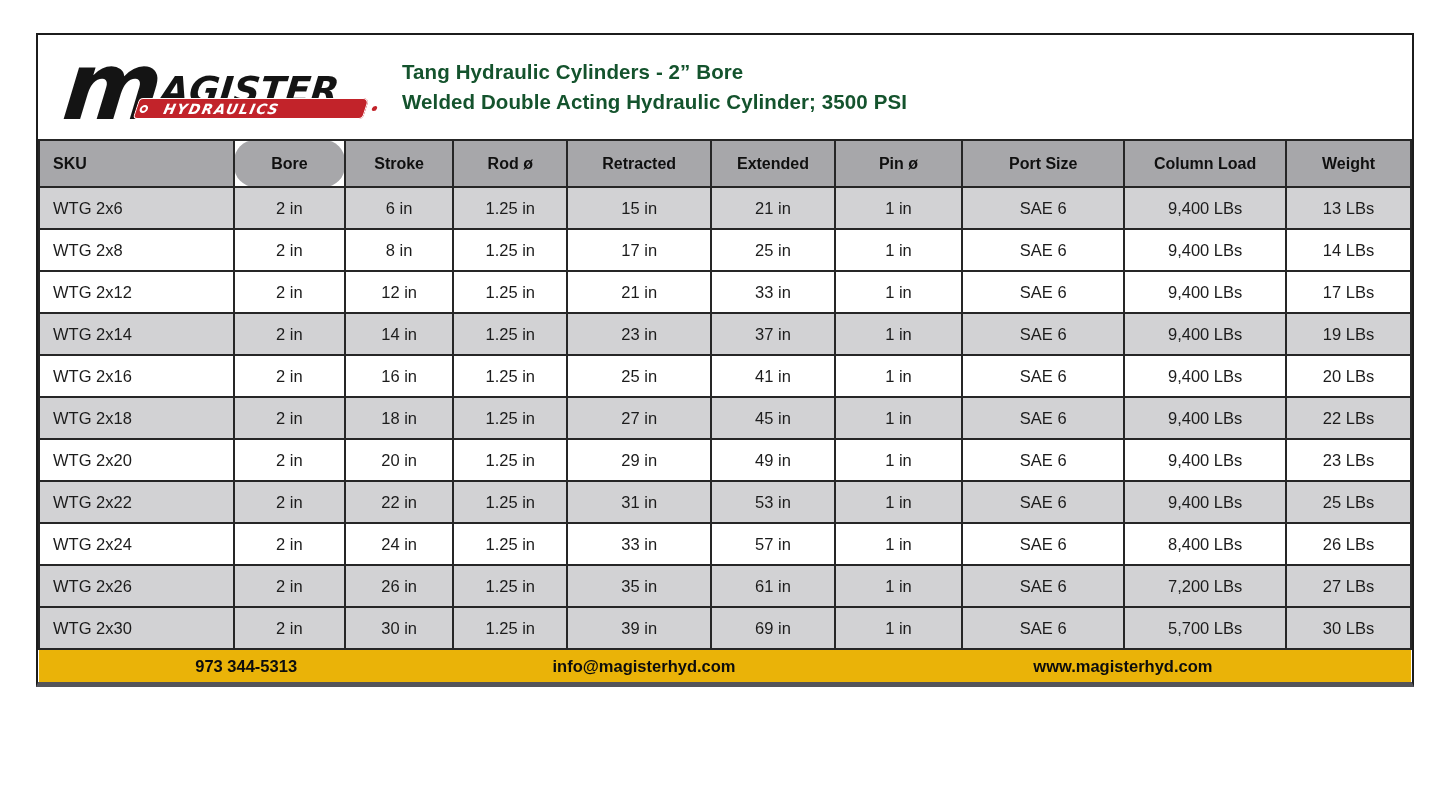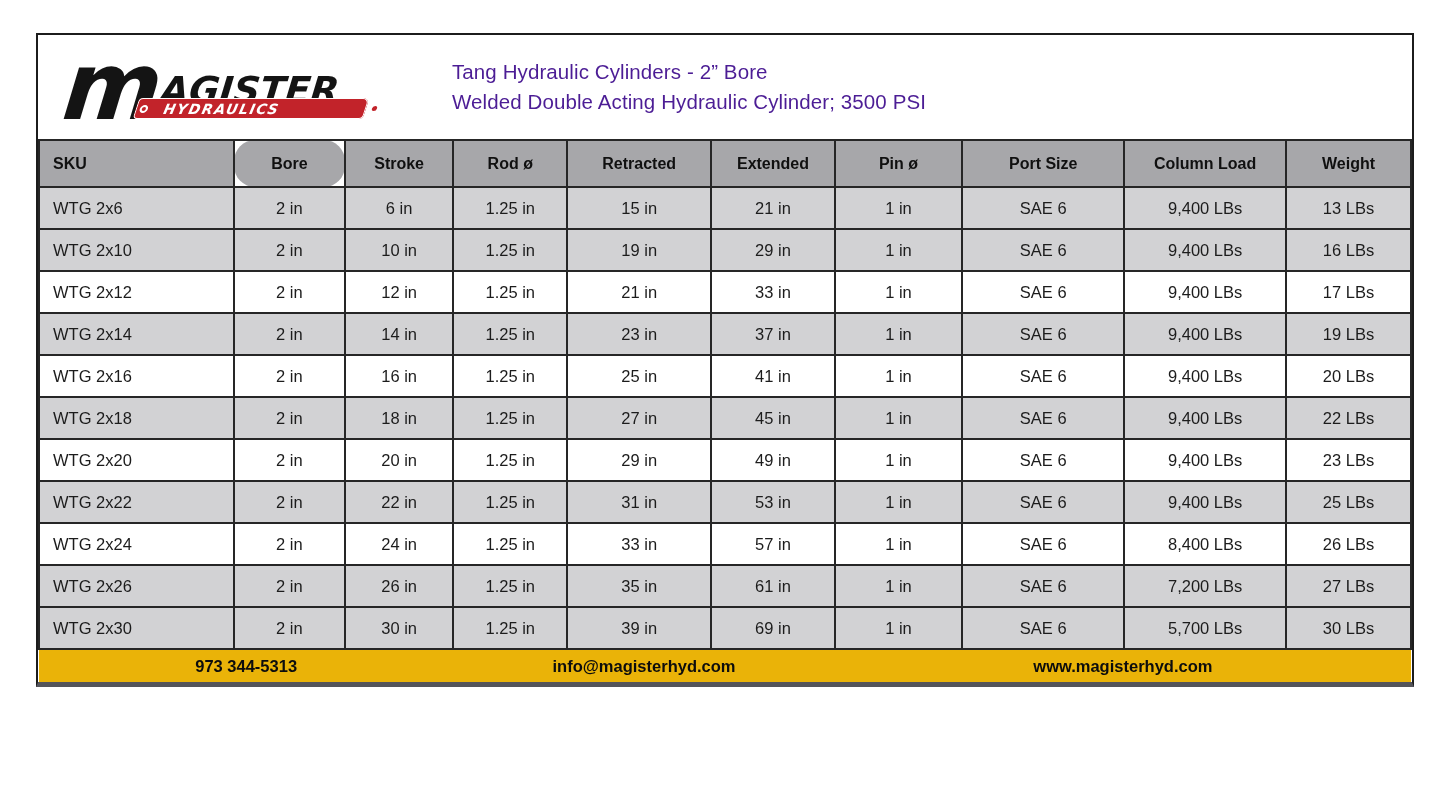--- a/index.html
+++ b/index.html
@@ -70,25 +70,25 @@
     margin-left:16px;
     transform:skewX(6deg);
     white-space:nowrap;
   }
   .logo-dot {
     position:absolute; right:-11px; top:8px;
     width:5px; height:5px; border-radius:50%;
     background:var(--accent,#c2232a);
   }
   .titles {
-    margin-left:76px;
-    font-weight:normal;
+    margin-left:26px;
+    font-weight:bold;
     font-size:20.5px;
     line-height:1.45;
-    color:#4c1d95;
+    color:#14532d;
     letter-spacing:0.1px;
   }
   
   table {
     width:100%;
     border-collapse:collapse;
     table-layout:fixed;
   }
   th {
     background:#a7a7aa;
@@ -162,31 +162,31 @@
           <td>2 in</td>
           <td>6 in</td>
           <td>1.25 in</td>
           <td>15 in</td>
           <td>21 in</td>
           <td>1 in</td>
           <td>SAE 6</td>
           <td>9,400 LBs</td>
           <td>13 LBs</td>
         </tr>
-        <tr class="shaded">
-          <td class="left">WTG 2x10</td>
-          <td>2 in</td>
-          <td>10 in</td>
-          <td>1.25 in</td>
-          <td>19 in</td>
-          <td>29 in</td>
-          <td>1 in</td>
-          <td>SAE 6</td>
-          <td>9,400 LBs</td>
-          <td>16 LBs</td>
+        <tr>
+          <td class="left">WTG 2x8</td>
+          <td>2 in</td>
+          <td>8 in</td>
+          <td>1.25 in</td>
+          <td>17 in</td>
+          <td>25 in</td>
+          <td>1 in</td>
+          <td>SAE 6</td>
+          <td>9,400 LBs</td>
+          <td>14 LBs</td>
         </tr>
         <tr>
           <td class="left">WTG 2x12</td>
           <td>2 in</td>
           <td>12 in</td>
           <td>1.25 in</td>
           <td>21 in</td>
           <td>33 in</td>
           <td>1 in</td>
           <td>SAE 6</td>

